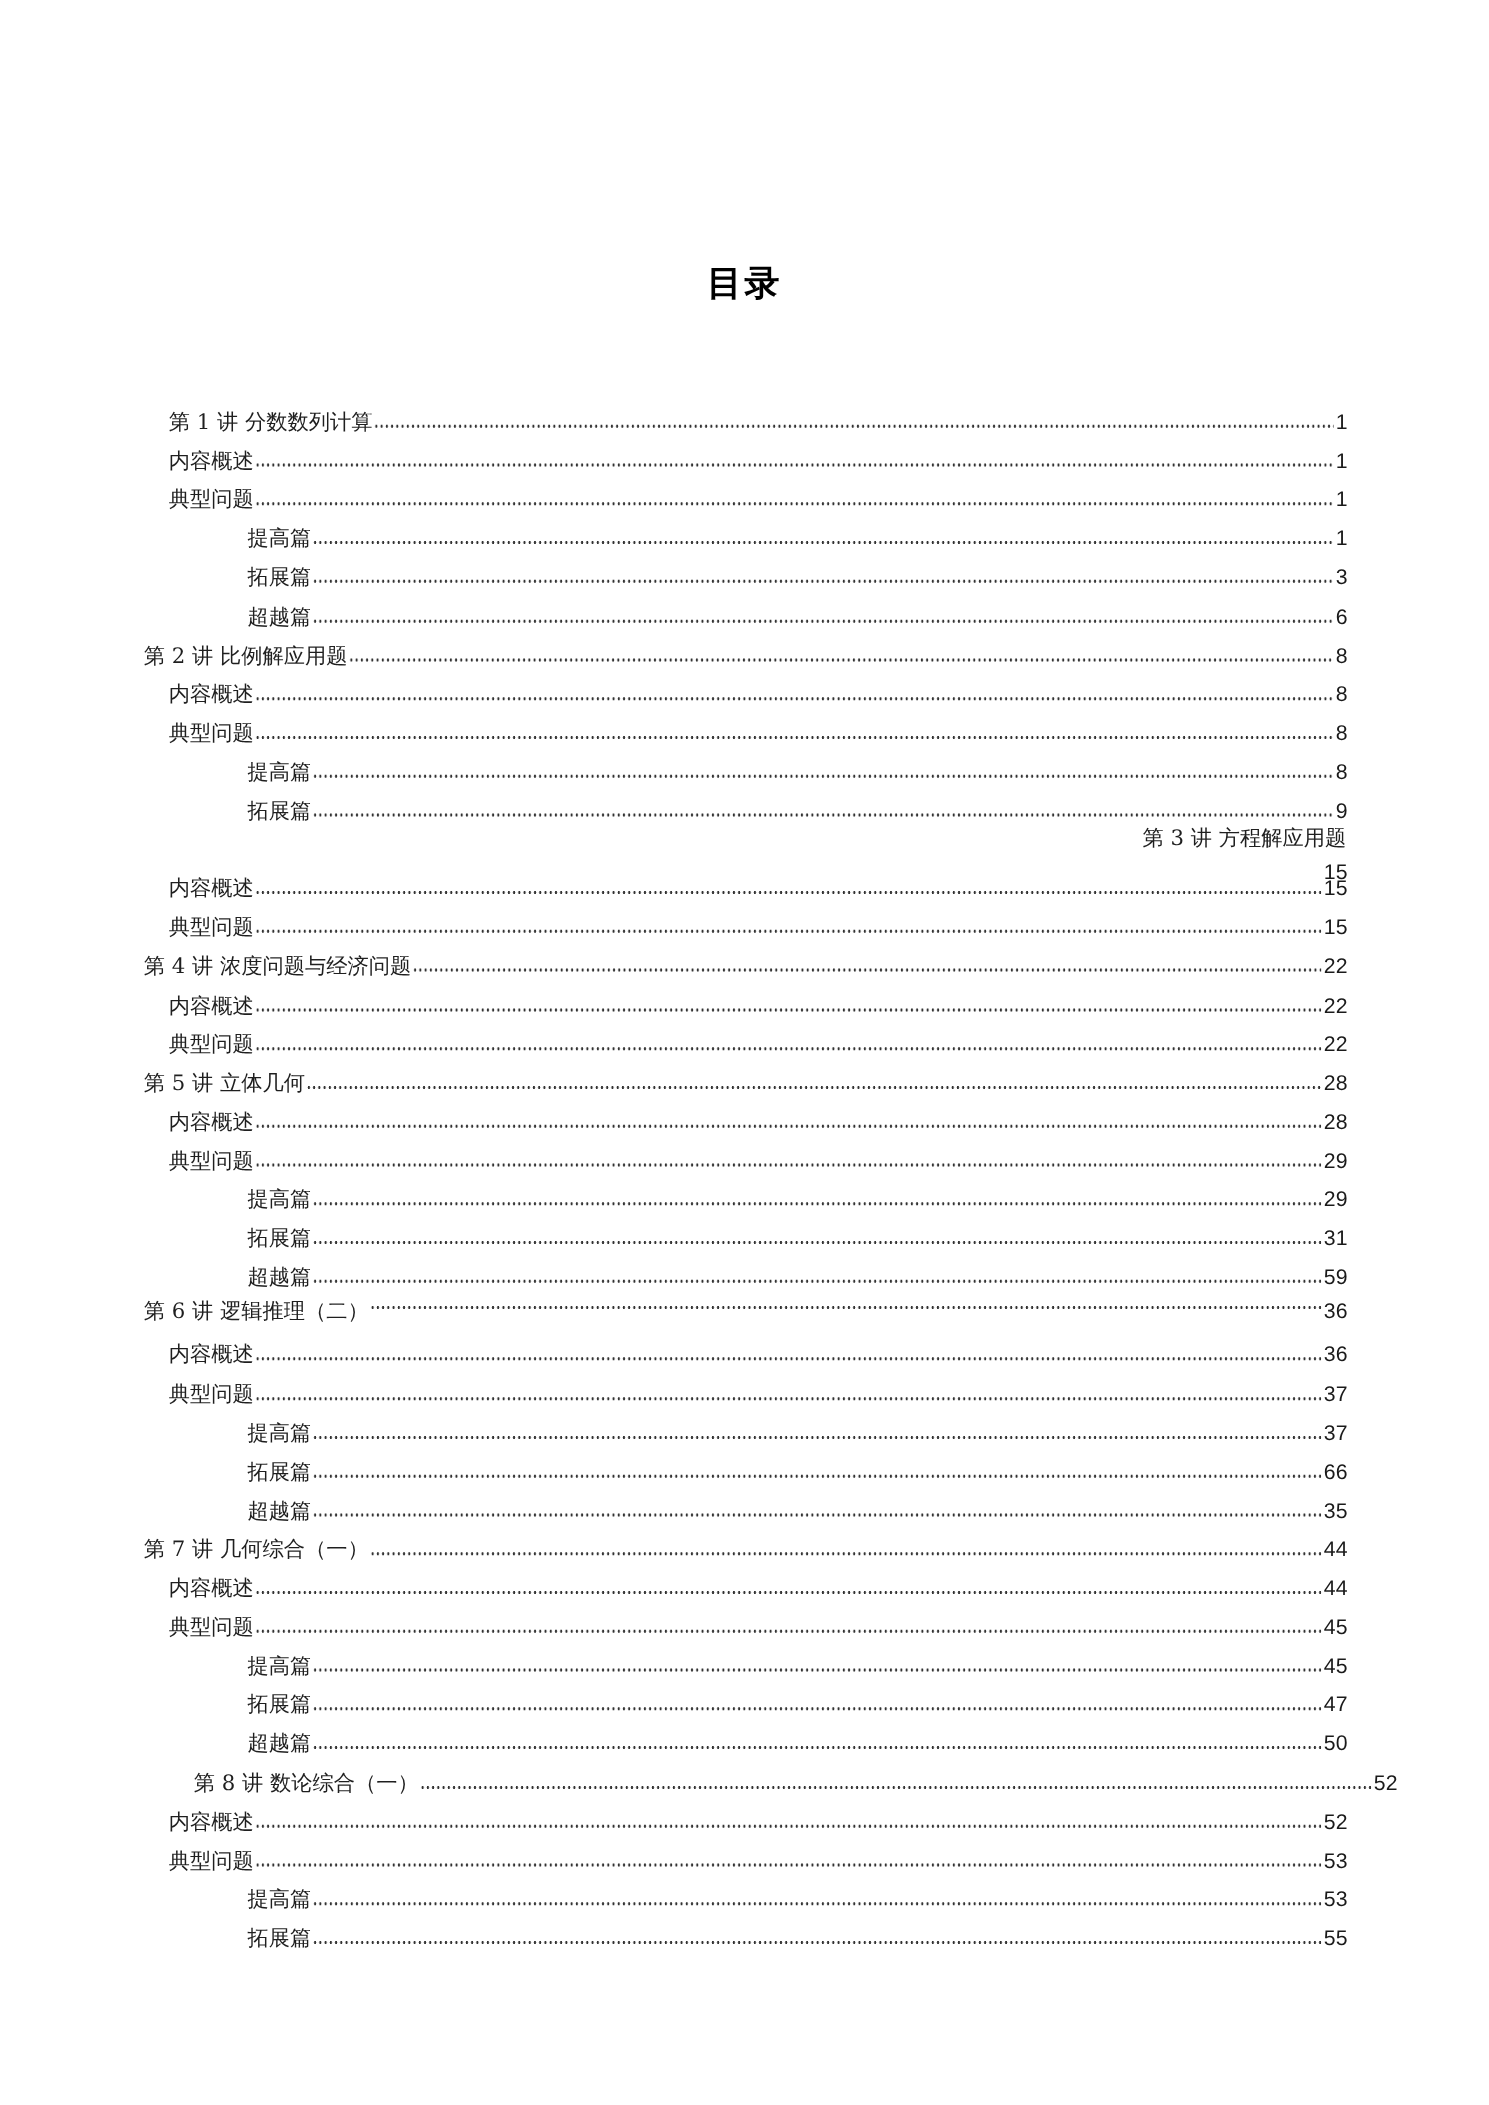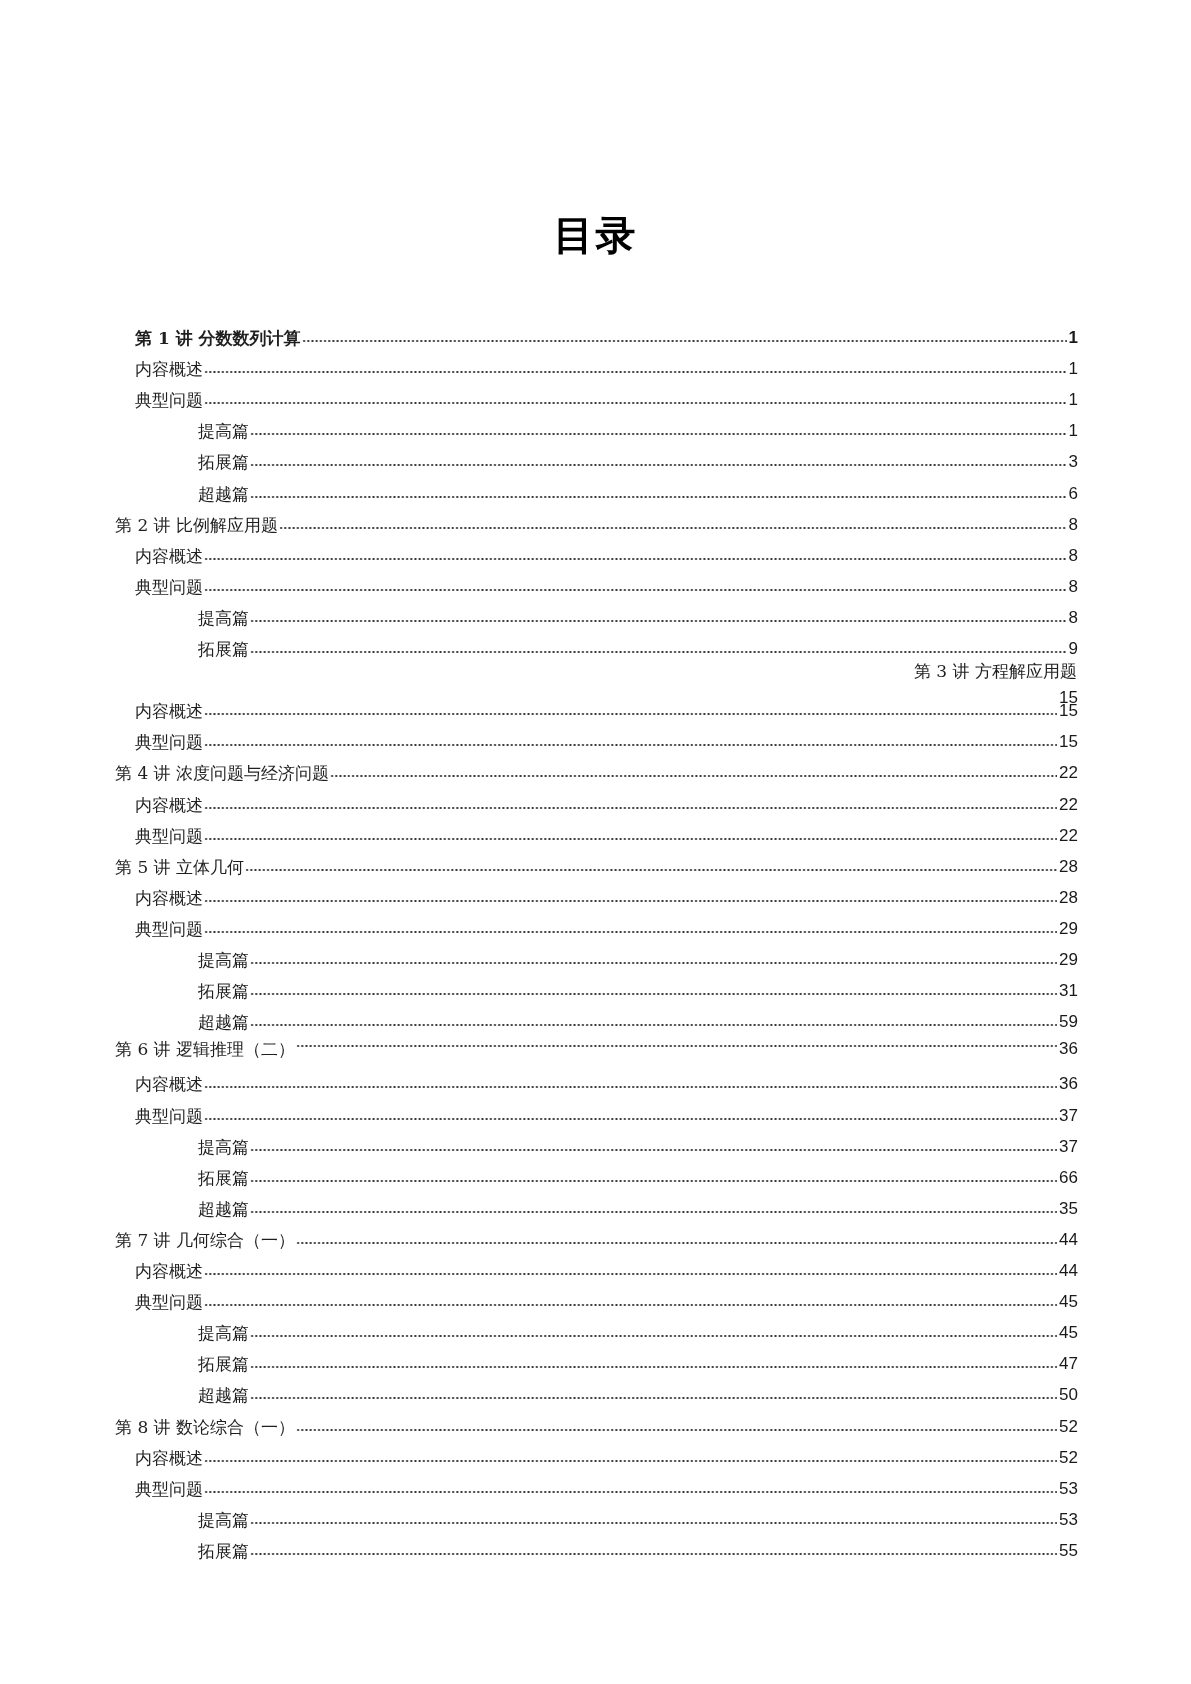--- a/index.html
+++ b/index.html
@@ -1,20 +1,20 @@
 <!DOCTYPE html>
 <html><head>
 <meta charset="utf-8">
 <style>
   html, body { margin: 0; padding: 0; background: #ffffff; }
   body { width: 1191px; height: 1684px; position: relative; overflow: hidden;
          font-family: "DejaVu Serif", "Liberation Serif", serif; color: #1a1a1a; }
   .page { position: absolute; left: 0; top: 0; width: 1191px; height: 1684px; background: #fff; }
   .title { position: absolute; left: 0; right: 0; top: 208px; text-align: center;
-           font-size: 40px; font-weight: bold; letter-spacing: 2px; color: #000;
+           font-size: 28px; font-weight: bold; letter-spacing: 2px; color: #000;
            font-family: "DejaVu Serif", "Liberation Serif", serif; }
   .toc { position: absolute; left: 0; top: 318px; width: 1191px; }
   .toc-row { position: absolute; height: 31px; display: flex; align-items: flex-end;
              font-size: 17px; line-height: 22px; white-space: nowrap; }
   .toc-row .label { flex: 0 0 auto; padding-right: 1px; color: #1f1f1f; }
   .toc-row .leader { flex: 1 1 auto; height: 6px; margin-bottom: 5px;
                      background-image: radial-gradient(circle, #333 0.9px, transparent 1.1px);
                      background-size: 4.2px 4px; background-repeat: repeat-x; background-position: left center; }
   .toc-row .page-num { flex: 0 0 auto; font-family: "Liberation Sans", "DejaVu Sans", sans-serif;
                        font-size: 17px; padding-left: 2px; color: #1a1a1a; }
@@ -22,21 +22,21 @@
   .lvl-chap { left: 115px; width: 963px; }
   .lvl-sec { left: 135px; width: 943px; }
   .lvl-sub { left: 198px; width: 880px; }
 </style>
 </head>
 <body>
 
 <div class="page">
   <div class="title">目录</div>
   <div class="toc" id="toc">
-      <div class="toc-row lvl-chap1" style="top: 0px; font-weight: bold;">
+      <div class="toc-row lvl-chap1" style="top: 0px;">
         <span class="label">第 1 讲  分数数列计算</span>
         <span class="leader"></span>
         <span class="page-num">1</span>
       </div>
       <div class="toc-row lvl-sec" style="top: 31.1px;">
         <span class="label">内容概述</span>
         <span class="leader"></span>
         <span class="page-num">1</span>
       </div>
       <div class="toc-row lvl-sec" style="top: 62.2px;">
@@ -197,21 +197,21 @@
       <div class="toc-row lvl-sub" style="top: 1026.3px;">
         <span class="label">拓展篇</span>
         <span class="leader"></span>
         <span class="page-num">47</span>
       </div>
       <div class="toc-row lvl-sub" style="top: 1057.4px;">
         <span class="label">超越篇</span>
         <span class="leader"></span>
         <span class="page-num">50</span>
       </div>
-      <div class="toc-row lvl-chap" style="top: 1088.5px;">
+      <div class="toc-row lvl-chap" style="top: 1088.5px; margin-left: 40px;">
         <span class="label">第 8 讲    数论综合（一）</span>
         <span class="leader"></span>
         <span class="page-num">52</span>
       </div>
       <div class="toc-row lvl-sec" style="top: 1119.6px;">
         <span class="label">内容概述</span>
         <span class="leader"></span>
         <span class="page-num">52</span>
       </div>
       <div class="toc-row lvl-sec" style="top: 1150.7px;">

